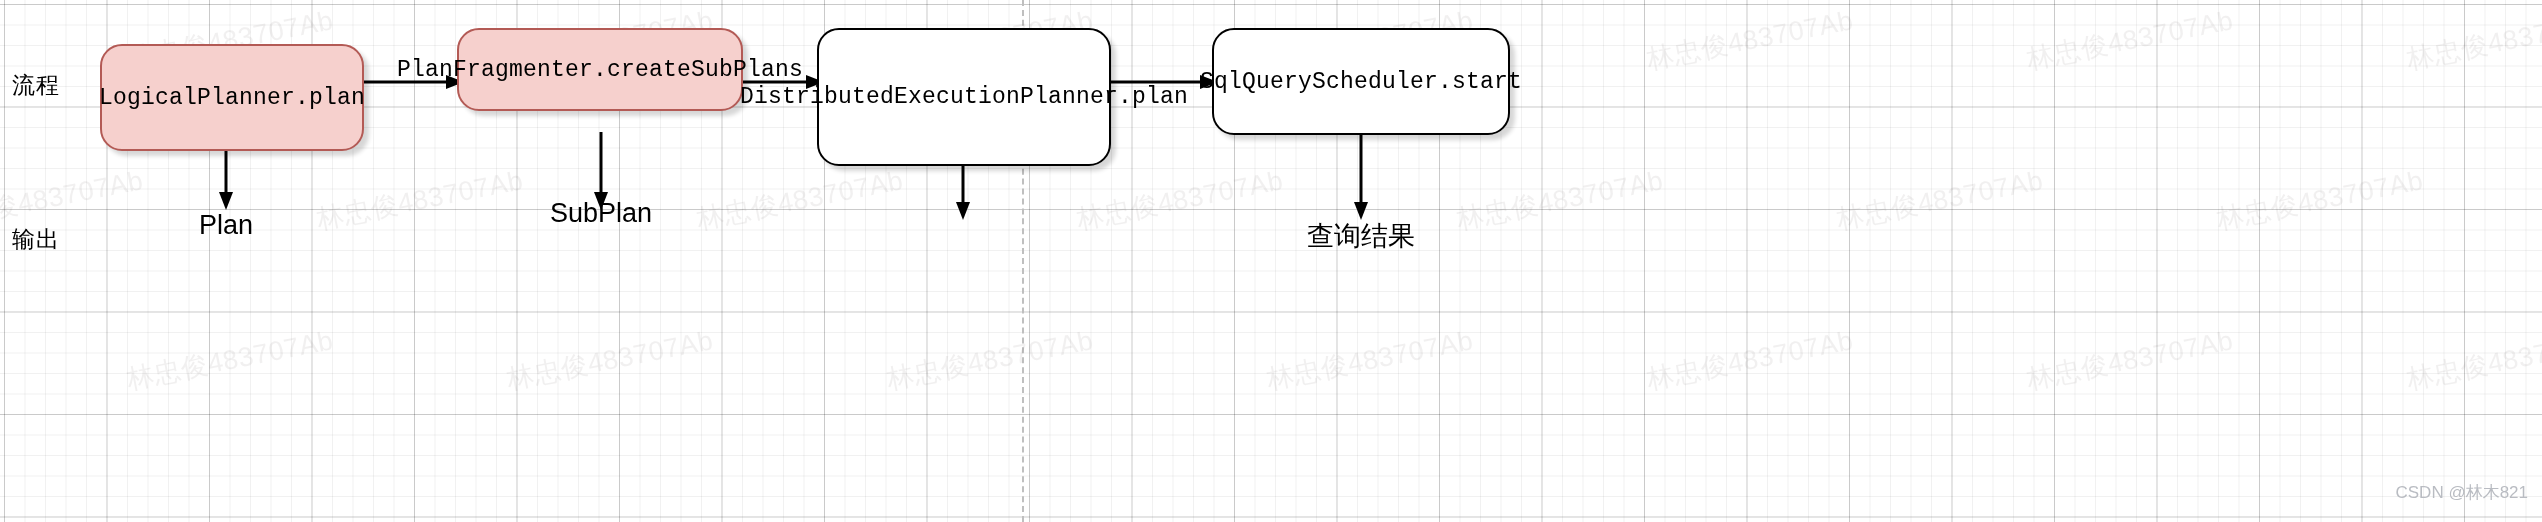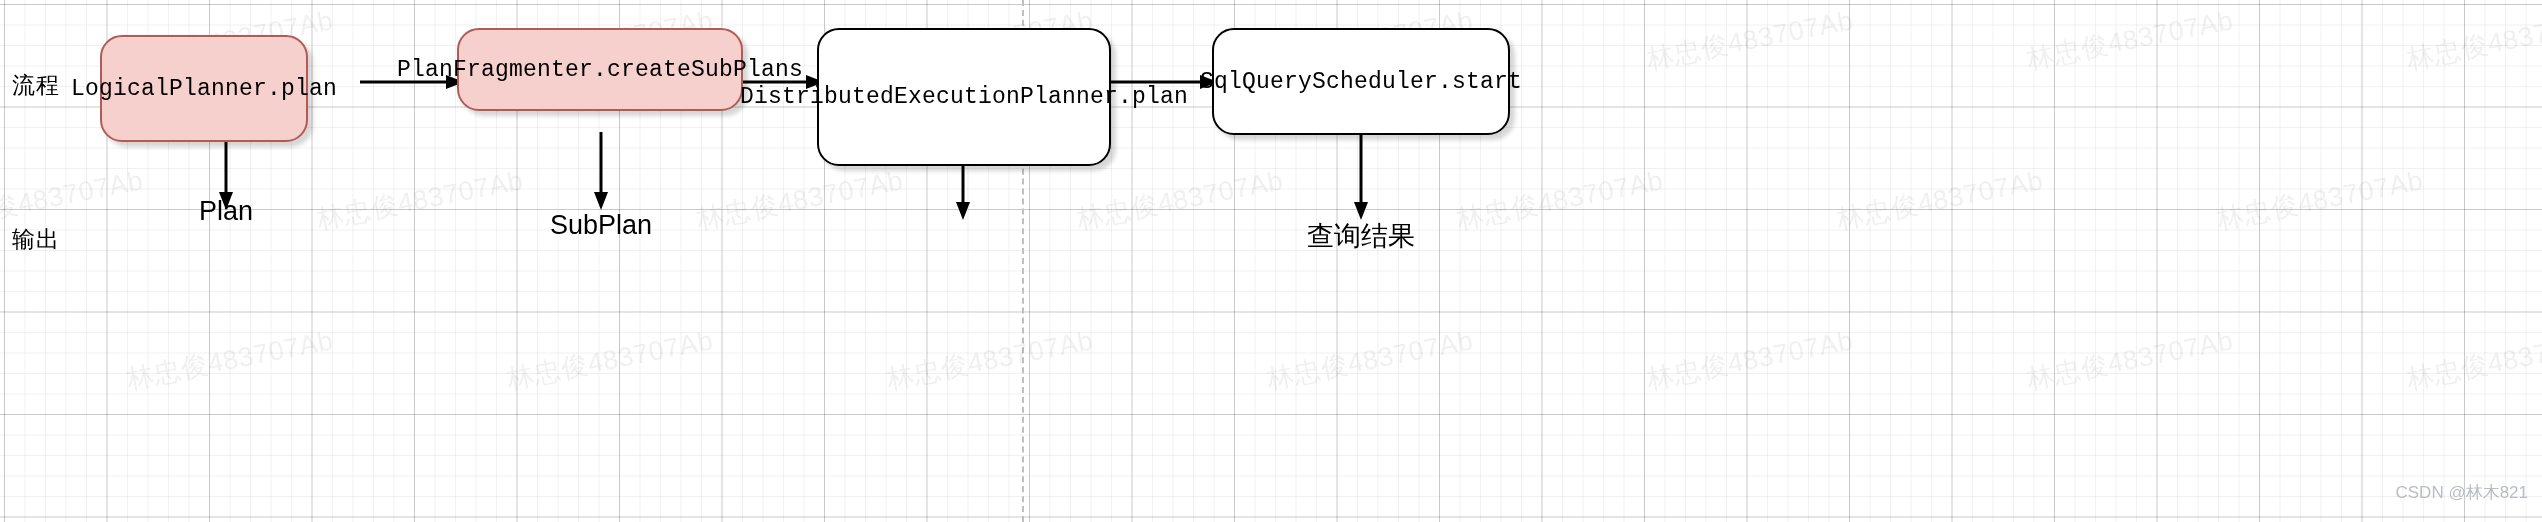--- a/index.html
+++ b/index.html
@@ -151,21 +151,21 @@
     <div class="wm" style="left:1645px; top:342px;">林忠俊483707Ab</div>
     <div class="wm" style="left:2025px; top:342px;">林忠俊483707Ab</div>
     <div class="wm" style="left:2405px; top:342px;">林忠俊483707Ab</div>
   </div>
 
   <div class="page-guide" style="left:1022px;"></div>
 
   <div class="row-label" style="left:12px; top:70px;">流程</div>
   <div class="row-label" style="left:12px; top:224px;">输出</div>
 
-  <div class="node pink" style="left:100px;  top:35px; width:208px; height:107px;">
+  <div class="node pink" style="left:100px;  top:44px; width:264px; height:107px;">
     <span>LogicalPlanner.plan</span>
   </div>
 
   <div class="node pink" style="left:457px;  top:28px; width:286px; height:83px;">
     <span>PlanFragmenter.createSubPlans</span>
   </div>
 
   <div class="node plain" style="left:817px;  top:28px; width:294px; height:138px;">
     <span>DistributedExecutionPlanner.plan</span>
   </div>
@@ -216,19 +216,19 @@
     </svg>
   </div>
 
   <div class="conn" style="left:1345px; top:132px; width:32px; height:88px;">
     <svg width="32" height="88" viewBox="0 0 32 88">
       <line x1="16" y1="0" x2="16" y2="74" stroke="#000000" stroke-width="3"></line>
       <polygon points="16,88 9,70 23,70" fill="#000000"></polygon>
     </svg>
   </div>
 
-  <div class="out-label sans" style="left:226px;  top:196px;">Plan</div>
-  <div class="out-label sans" style="left:601px;  top:210px;">SubPlan</div>
+  <div class="out-label sans" style="left:226px;  top:210px;">Plan</div>
+  <div class="out-label sans" style="left:601px;  top:198px;">SubPlan</div>
   <div class="out-label sans" style="left:1361px; top:218px;">查询结果</div>
 
   <div class="credit">CSDN @林木821</div>
 
 </div>
 
 </body></html>

